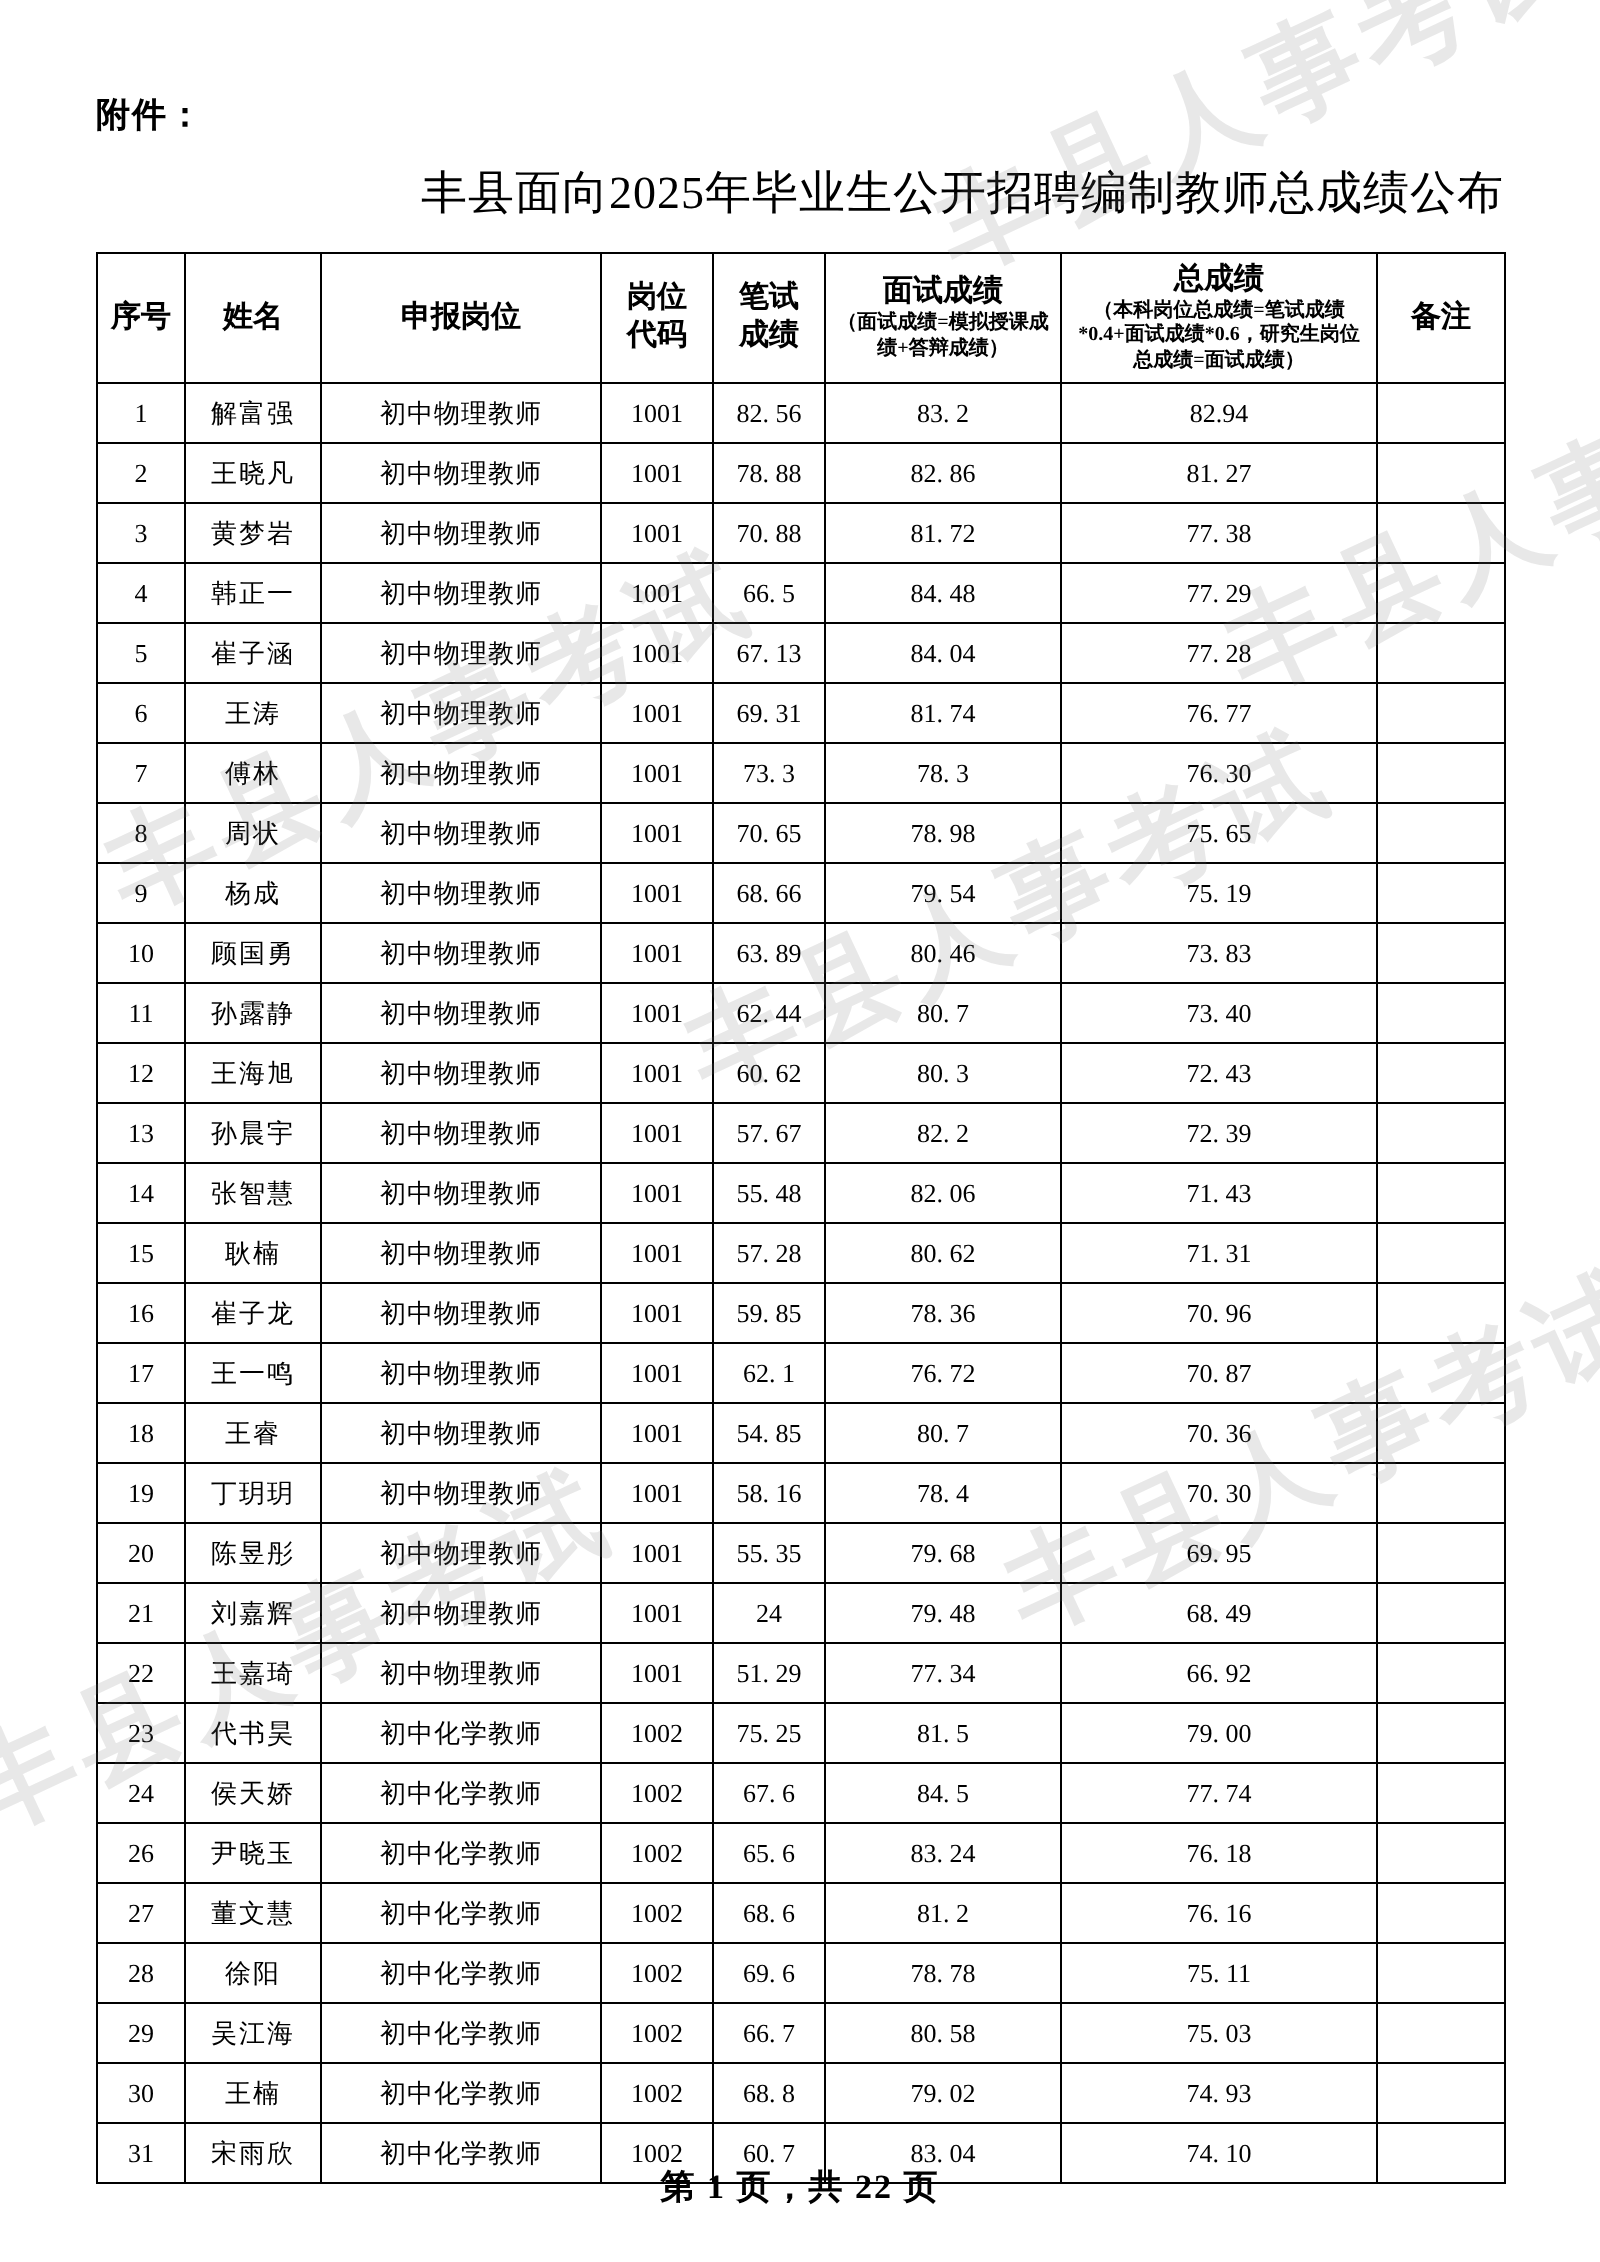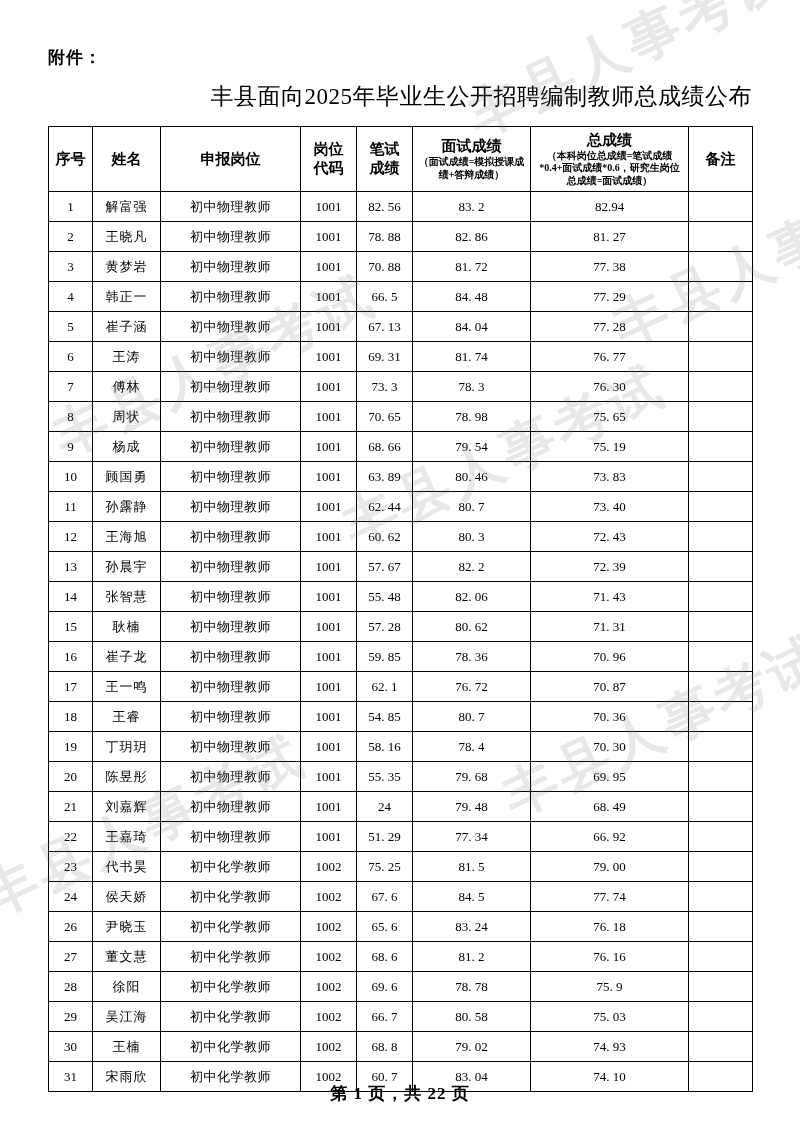--- a/index.html
+++ b/index.html
@@ -421,21 +421,21 @@
           <td>76. 16</td>
           <td></td>
         </tr>
         <tr>
           <td>28</td>
           <td class="name">徐阳</td>
           <td class="post">初中化学教师</td>
           <td>1002</td>
           <td>69. 6</td>
           <td>78. 78</td>
-          <td>75. 9</td>
+          <td>75. 11</td>
           <td></td>
         </tr>
         <tr>
           <td>29</td>
           <td class="name">吴江海</td>
           <td class="post">初中化学教师</td>
           <td>1002</td>
           <td>66. 7</td>
           <td>80. 58</td>
           <td>75. 03</td>

